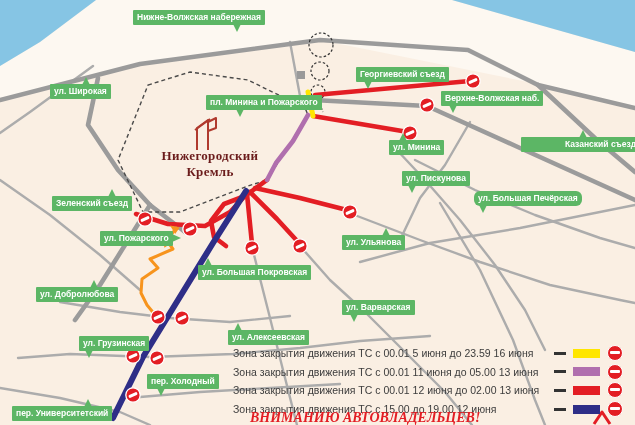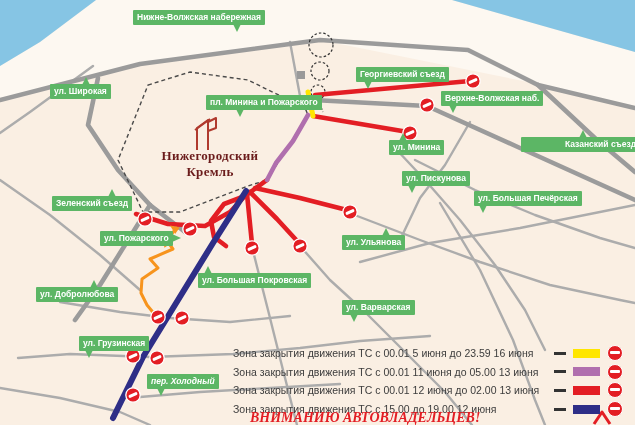--- a/index.html
+++ b/index.html
@@ -143,28 +143,30 @@
   <div id="labels-layer">
       <div class="slabel" style="left: 133px; top: 10px;">Нижне-Волжская набережная<div class="tail down" style="left: 100px;"></div></div>
       <div class="slabel" style="left: 50px; top: 84px;">ул. Широкая<div class="tail up" style="left: 32px;"></div></div>
       <div class="slabel" style="left: 206px; top: 95px;">пл. Минина и Пожарского<div class="tail down" style="left: 30px;"></div></div>
       <div class="slabel" style="left: 441px; top: 91px;">Верхне-Волжская наб.<div class="tail down" style="left: 8px;"></div></div>
       <div class="slabel" style="left: 356px; top: 67px;">Георгиевский съезд<div class="tail down" style="left: 8px;"></div></div>
       <div class="slabel" style="left: 521px; top: 137px; padding-left: 44px;">Казанский съезд<div class="tail up" style="left: 58px;"></div></div>
       <div class="slabel" style="left: 345px; top: 140px; margin-left: 44px;">ул. Минина<div class="tail up" style="left: 10px;"></div></div>
       <div class="slabel" style="left: 402px; top: 171px;">ул. Пискунова<div class="tail down" style="left: 6px;"></div></div>
       <div class="slabel" style="left: 342px; top: 235px;">ул. Ульянова<div class="tail up" style="left: 40px;"></div></div>
-      <div class="slabel" style="left: 474px; top: 191px;">ул. Большая Печёрская<div class="tail down" style="left: 5px;"></div></div>
+      <div class="slabel" style="left: 474px; top: 191px; border-radius: 6px;">ул. Большая Печёрская<div class="tail down" style="left: 5px;"></div></div>
       <div class="slabel" style="left: 52px; top: 196px;">Зеленский съезд<div class="tail up" style="left: 56px;"></div></div>
       <div class="slabel" style="left: 100px; top: 231px;">ул. Пожарского<div class="tail right"></div></div>
       <div class="slabel" style="left: 36px; top: 287px;">ул. Добролюбова<div class="tail up" style="left: 54px;"></div></div>
-      <div class="slabel" style="left: 198px; top: 273px;">ул. Большая Покровская<div class="tail up" style="left: 6px;"></div></div>
+      <div class="slabel" style="left: 198px; top: 265px;">ул. Большая Покровская<div class="tail up" style="left: 6px;"></div></div>
       <div class="slabel" style="left: 342px; top: 300px;">ул. Варварская<div class="tail down" style="left: 8px;"></div></div>
+      <div class="slabel" style="left: 228px; top: 330px;">ул. Алексеевская<div class="tail up" style="left: 6px;"></div></div>
       <div class="slabel" style="left: 79px; top: 336px;">ул. Грузинская<div class="tail down" style="left: 6px;"></div></div>
-      <div class="slabel" style="left: 147px; top: 374px; font-style: italic;">пер. Холодный<div class="tail down" style="left: 10px;"></div></div>
+      <div class="slabel" style="left: 147px; top: 374px;">пер. Холодный<div class="tail down" style="left: 10px;"></div></div>
+      <div class="slabel" style="left: 12px; top: 406px;">пер. Университетский<div class="tail up" style="left: 72px;"></div></div>
     </div>
   <div id="kremlin-label">Нижегородский Кремль</div>
   <div id="legend">
       <div class="lrow">
         <span class="ltext">Зона закрытия движения ТС с 00.01 5 июня до 23.59 16 июня</span>
         <span class="ldash"></span>
         <span class="lswatch" style="background: rgb(255, 230, 0);"></span>
         <span class="ne"></span>
       </div>
       <div class="lrow">

